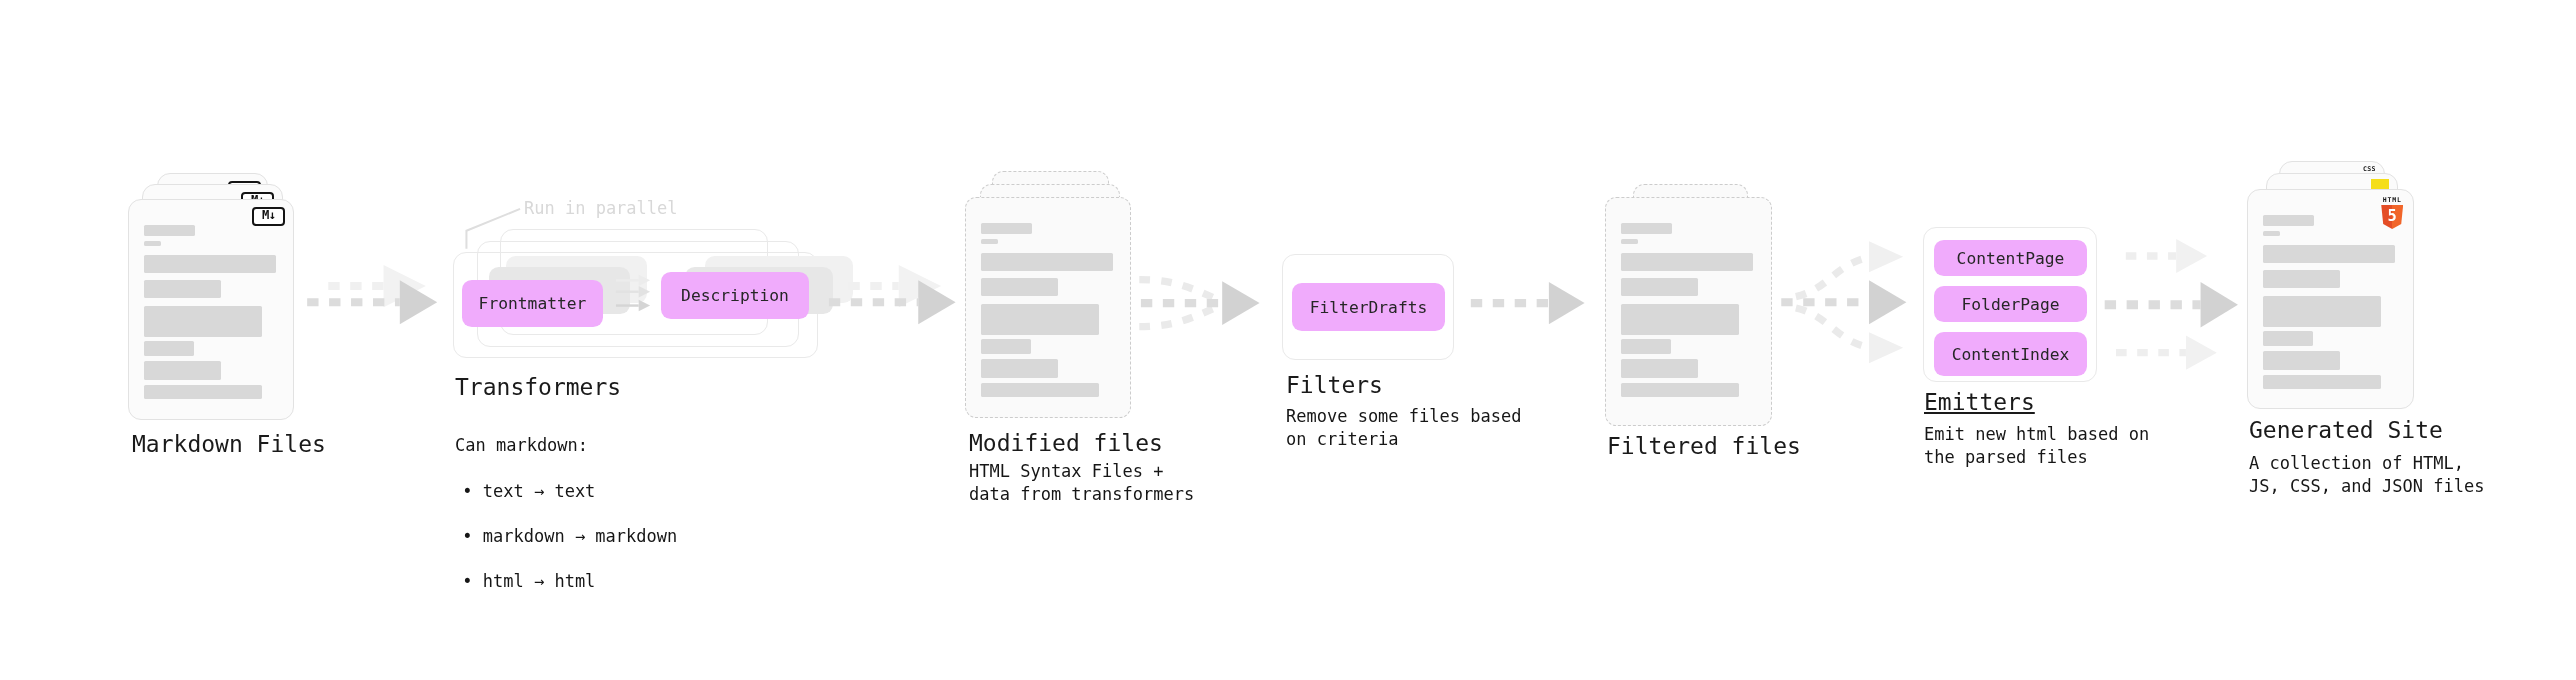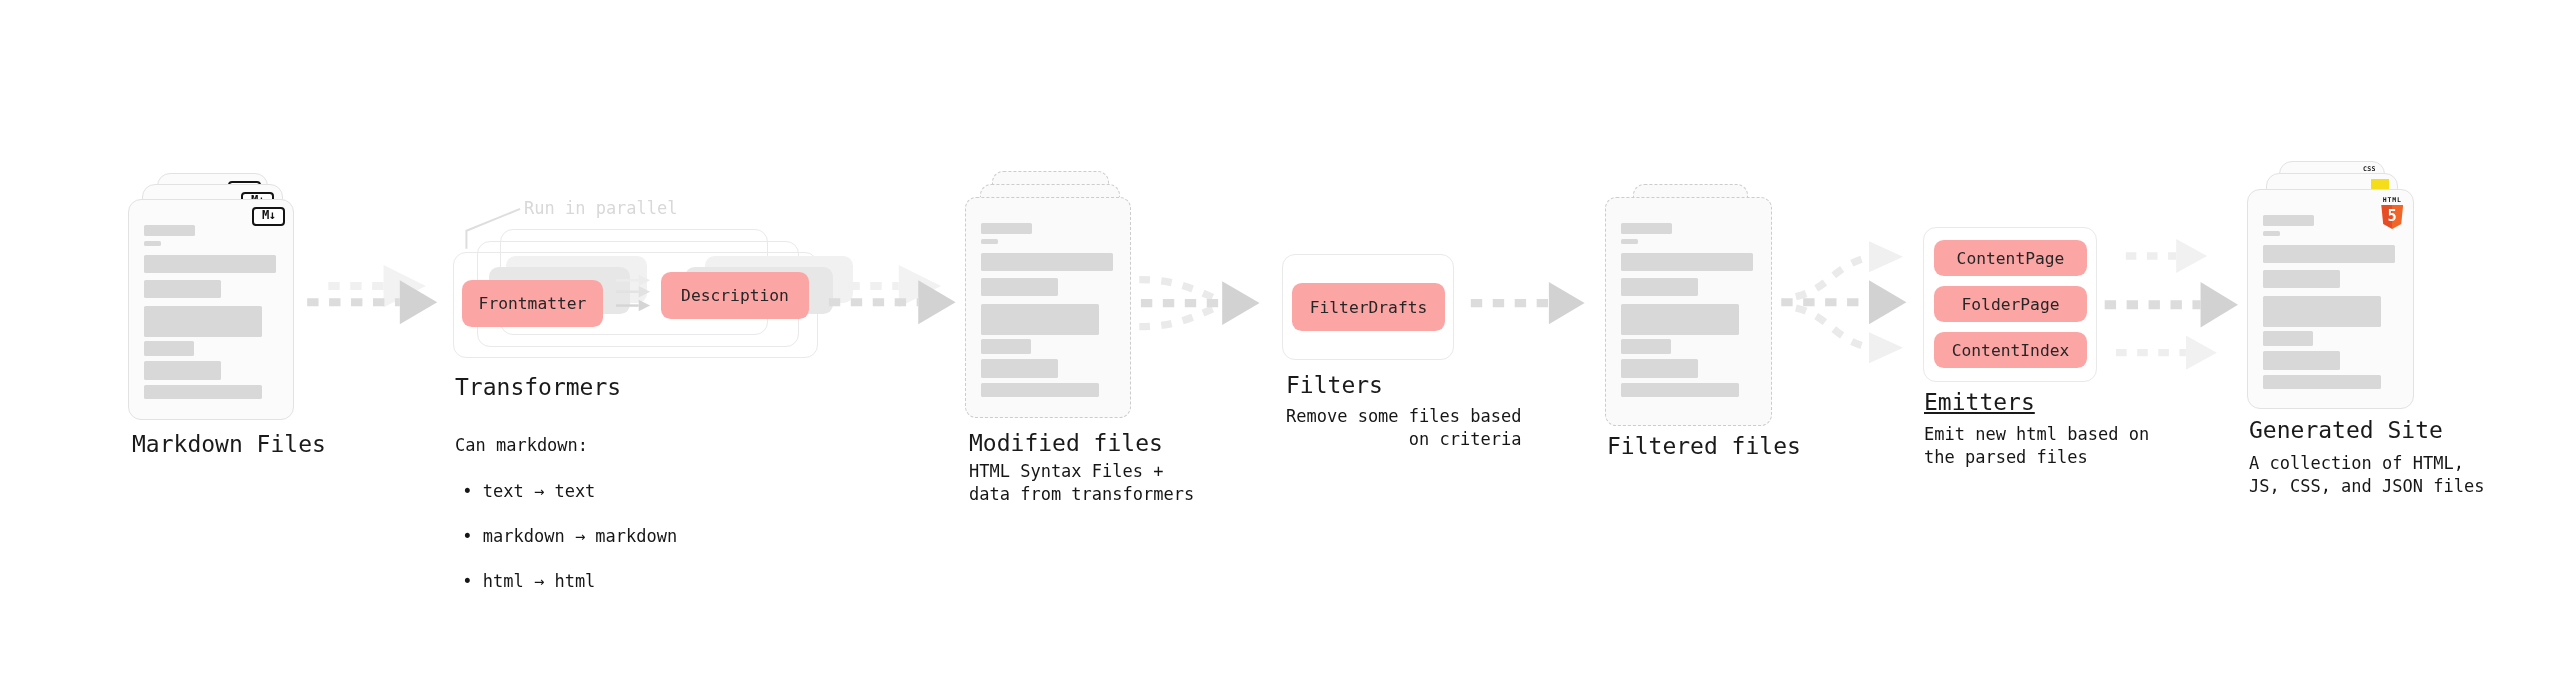--- a/index.html
+++ b/index.html
@@ -25,21 +25,21 @@
   .html5-shield{width:22px;height:24.4px;margin-top:0.8px;background:linear-gradient(90deg,#e44d26 50%,#f16529 50%);
     clip-path:polygon(0 0,100% 0,91% 80%,50% 100%,9% 80%);color:#ffffff;font-size:15.4px;font-weight:bold;
     line-height:23px;text-align:center;}
   .js-badge{position:absolute;top:4.9px;right:8.1px;width:18px;height:10.6px;background:#f5de19;}
   .css-badge{position:absolute;top:4.1px;right:6.5px;width:16.3px;}
   .css-word{font-size:6.5px;font-weight:bold;color:#141414;line-height:6.5px;text-align:center;letter-spacing:0.4px;}
   .css-bar{height:3.3px;background:#2d53e5;margin-top:0.8px;border-radius:0.8px;}
 
   
   .frame{position:absolute;border:1.6px solid #e9e9e9;border-radius:13px;box-sizing:border-box;}
-  .pill{position:absolute;background:#fca5a5;border-radius:9.8px;display:flex;align-items:center;
+  .pill{position:absolute;background:#f0abfc;border-radius:9.8px;display:flex;align-items:center;
     justify-content:center;font-size:16.3px;color:#262626;white-space:nowrap;}
   .pill.ghost1{background:#e7e7e7;}
   .pill.ghost2{background:#f1f1f1;}
 
   
   .node-title{position:absolute;font-size:23px;line-height:28px;color:#1a1a1a;white-space:nowrap;}
   .node-desc{position:absolute;font-size:17px;line-height:23px;color:#161616;white-space:pre-line;}
   .desc-line{white-space:nowrap;}
   .bullet-line{white-space:nowrap;padding-left:7.3px;line-height:22px;}
   .parallel-label{position:absolute;font-size:17px;color:#d8d8d8;white-space:nowrap;}
@@ -109,21 +109,21 @@
       </div>
     <div class="node-title" style="left:969px;top:429px;">Modified files</div>
     <div class="node-desc" style="left:969px;top:460px;">HTML Syntax Files +
 data from transformers</div>
   </div>
 
   <div>
     <div class="frame" style="left:1282px;top:254px;width:172px;height:106px;"></div>
     <div class="pill" style="left:1292px;top:283px;width:153px;height:48px;">FilterDrafts</div>
     <div class="node-title" style="left:1286px;top:371px;">Filters</div>
-    <div class="node-desc" style="left:1286px;top:405px;text-align:right;">Remove some files based
+    <div class="node-desc" style="left:1286px;top:405px;">Remove some files based
 on criteria</div>
   </div>
 
   <div>
     <div class="doc-card dashed" style="left:1633px;top:184px;width:115px;height:46px;"></div>
     <div class="doc-card dashed" style="left:1605px;top:197px;width:167px;height:229px;">
         <div class="bar" style="top: 25px; width: 51px; height: 11.4px;"></div>
         <div class="bar" style="top: 41px; width: 17px; height: 4.9px;"></div>
         <div class="bar" style="top: 55px; width: 132px; height: 18px;"></div>
         <div class="bar" style="top: 80px; width: 77px; height: 18px;"></div>
@@ -132,21 +132,21 @@
         <div class="bar" style="top: 161px; width: 77px; height: 18.7px;"></div>
         <div class="bar" style="top: 185px; width: 118px; height: 14px;"></div>
       </div>
     <div class="node-title" style="left:1607px;top:432px;">Filtered files</div>
   </div>
 
   <div>
     <div class="frame" style="left:1923px;top:227px;width:174px;height:155px;"></div>
     <div class="pill" style="left:1934px;top:240px;width:153px;height:36px;">ContentPage</div>
     <div class="pill" style="left:1934px;top:286px;width:153px;height:36px;">FolderPage</div>
-    <div class="pill" style="left:1934px;top:332px;width:153px;height:36px;">ContentIndex</div>
+    <div class="pill" style="left:1934px;top:332px;width:153px;height:44px;">ContentIndex</div>
     <div class="node-title" style="left:1924px;top:388px;text-decoration:underline;">Emitters</div>
     <div class="node-desc" style="left:1924px;top:423px;">Emit new html based on
 the parsed files</div>
   </div>
 
   <div>
     <div class="doc-card" style="left:2279px;top:161px;width:106px;height:49px;">
       <div class="css-badge">
         <div class="css-word">CSS</div>
         <div class="css-bar"></div>

